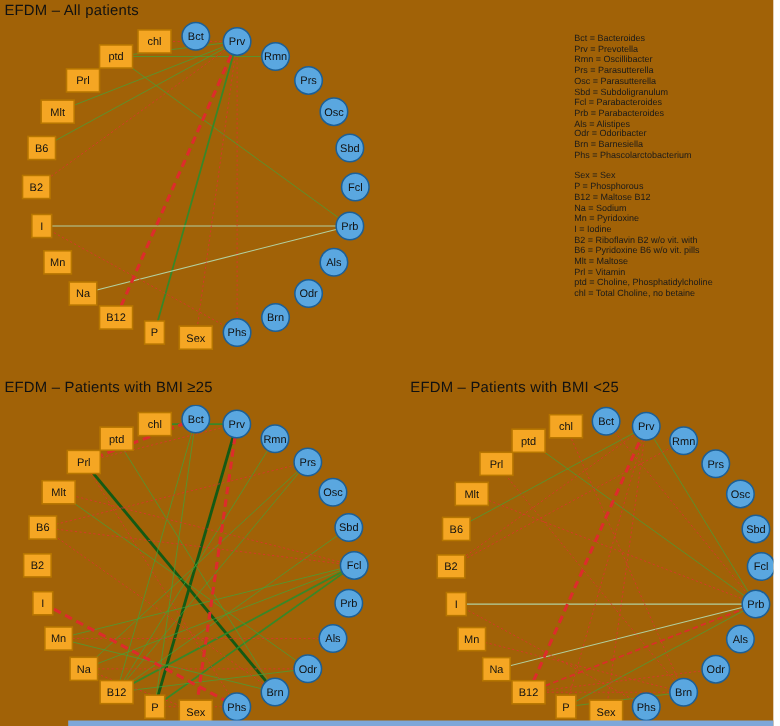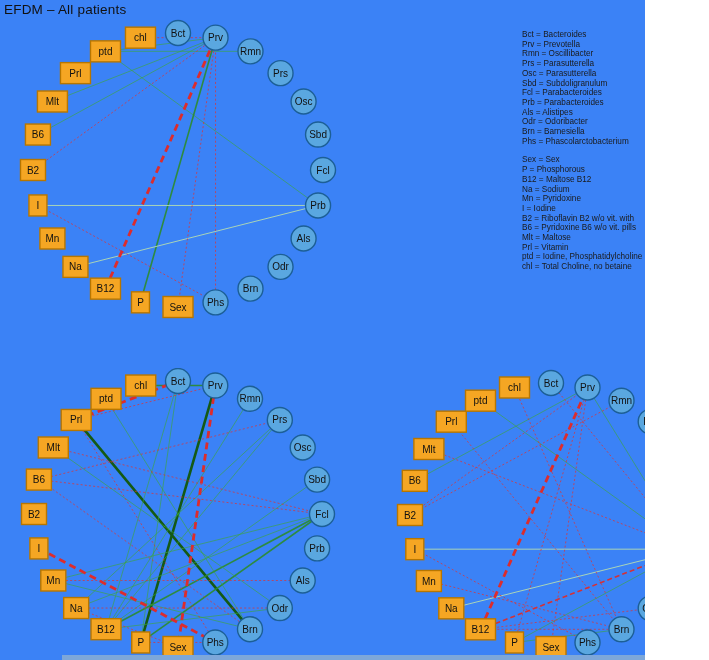--- a/index.html
+++ b/index.html
@@ -1,17 +1,17 @@
 <!DOCTYPE html>
 <html><head>
 <meta charset="utf-8">
 <style>
   html,body{margin:0;padding:0;background:#ffffff;}
   .page{
-    position:relative;width:645px;height:660px;background:#3b82f6;overflow:hidden;
+    position:relative;width:703px;height:660px;background:#a16207;overflow:hidden;
     font-family:"Liberation Sans",sans-serif;
   }
   .panel-title{
     position:absolute;font-size:13.5px;color:#111;letter-spacing:.2px;white-space:nowrap;
   }
   #t1{left:4px;top:2px;}
   #t2{left:4px;top:344px;}
   #t3{left:373px;top:344px;}
   .legend{
     position:absolute;left:486px;top:30px;font-size:8.2px;line-height:9.7px;color:#1a1a1a;
@@ -23,20 +23,22 @@
   .bottom-strip{
     position:absolute;left:62px;bottom:0;width:647px;height:5px;background:#7da7d9;
   }
   svg text{font-family:"Liberation Sans",sans-serif;}
 </style>
 </head>
 <body>
 
 <div class="page">
   <div class="panel-title" id="t1">EFDM – All patients</div>
+  <div class="panel-title" id="t2">EFDM – Patients with BMI ≥25</div>
+  <div class="panel-title" id="t3">EFDM – Patients with BMI &lt;25</div>
 
   <div class="legend">
     <div id="legend-bacteria">
         <div>Bct = Bacteroides</div>
         <div>Prv = Prevotella</div>
         <div>Rmn = Oscillibacter</div>
         <div>Prs = Parasutterella</div>
         <div>Osc = Parasutterella</div>
         <div>Sbd = Subdoligranulum</div>
         <div>Fcl = Parabacteroides</div>
@@ -51,21 +53,21 @@
         <div>Sex = Sex</div>
         <div>P = Phosphorous</div>
         <div>B12 = Maltose B12</div>
         <div>Na = Sodium</div>
         <div>Mn = Pyridoxine</div>
         <div>I = Iodine</div>
         <div>B2 = Riboflavin B2 w/o vit. with</div>
         <div>B6 = Pyridoxine B6 w/o vit. pills</div>
         <div>Mlt = Maltose</div>
         <div>Prl = Vitamin</div>
-        <div>ptd = Iodine, Phosphatidylcholine</div>
+        <div>ptd = Choline, Phosphatidylcholine</div>
         <div>chl = Total Choline, no betaine</div>
       </div>
   </div>
 
   <div id="networks">
       <svg class="net-svg" width="364" height="344" style="left: 0px; top: 0px;">
         <line x1="105.50000000000003" y1="51.3545196815319" x2="215.5287615398655" y2="37.66816179839765" stroke="#3DA63D" stroke-width="0.9" stroke-opacity="0.7"></line>
         <line x1="105.50000000000003" y1="51.3545196815319" x2="250.5" y2="51.35451968153191" stroke="#3DA63D" stroke-width="0.9" stroke-opacity="0.7"></line>
         <line x1="105.50000000000003" y1="51.3545196815319" x2="318.05924481191494" y2="205.45820917904535" stroke="#3DA63D" stroke-width="0.9" stroke-opacity="0.7"></line>
         <line x1="52.42631645125638" y1="101.50000000000001" x2="215.5287615398655" y2="37.66816179839765" stroke="#3DA63D" stroke-width="0.9" stroke-opacity="0.7"></line>

